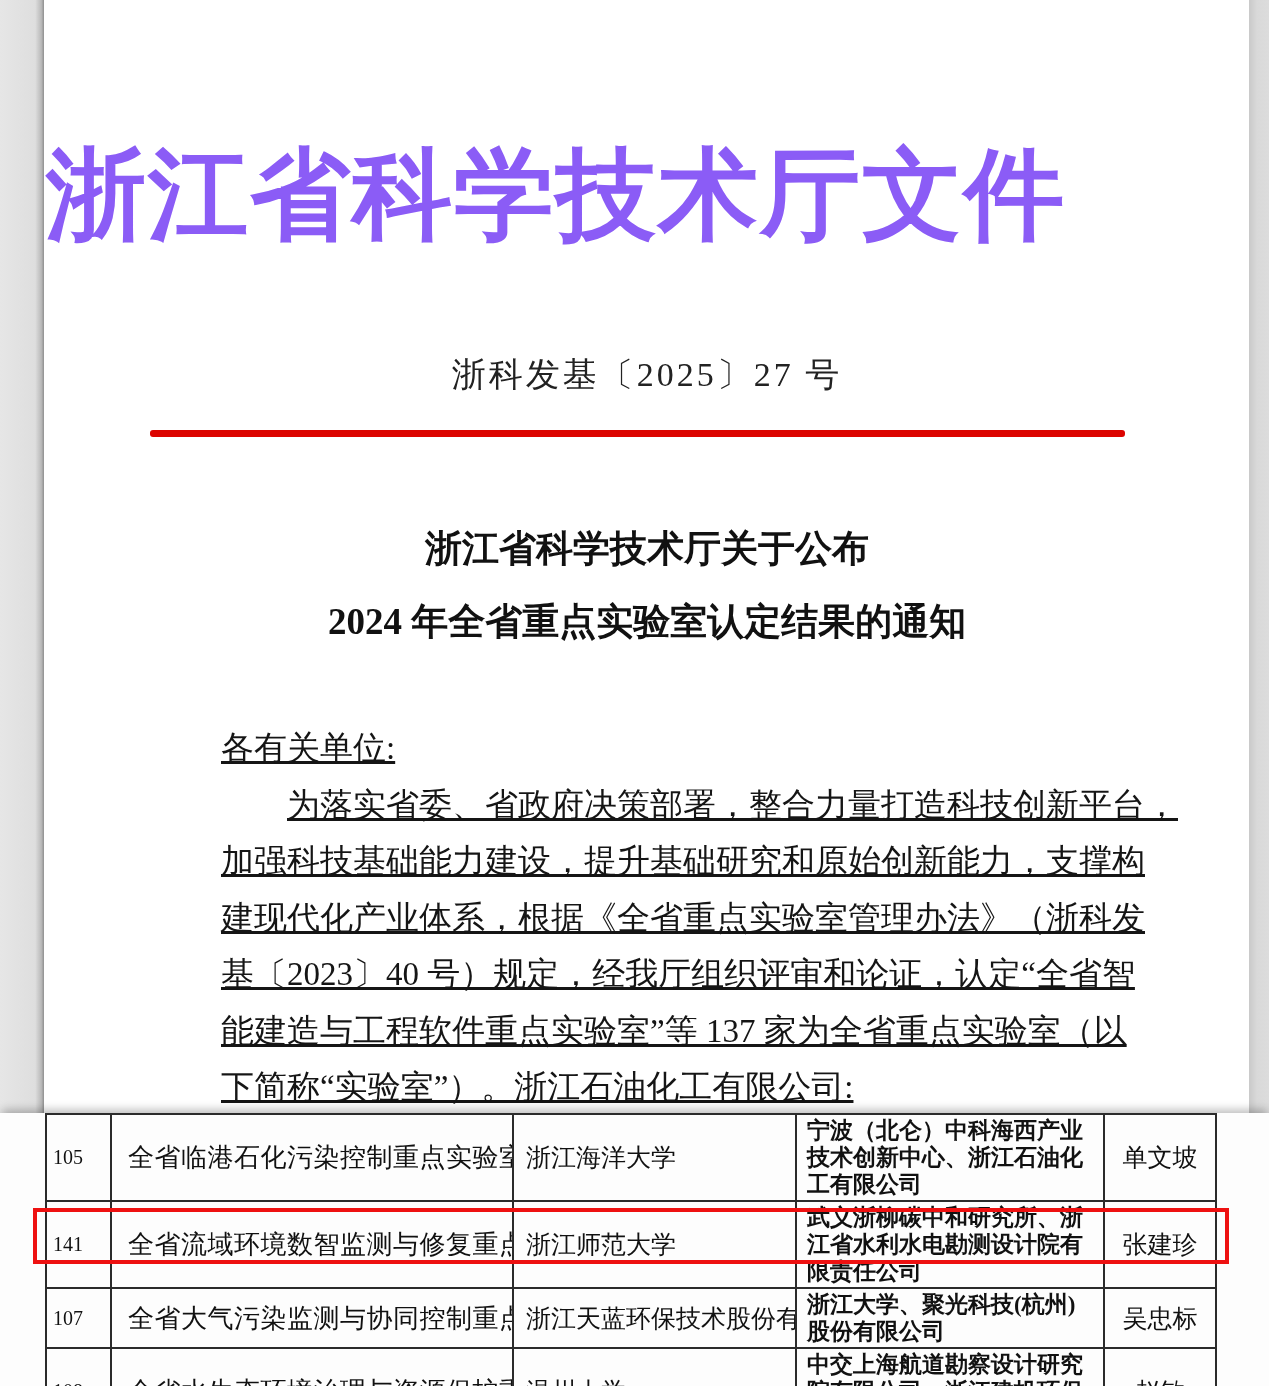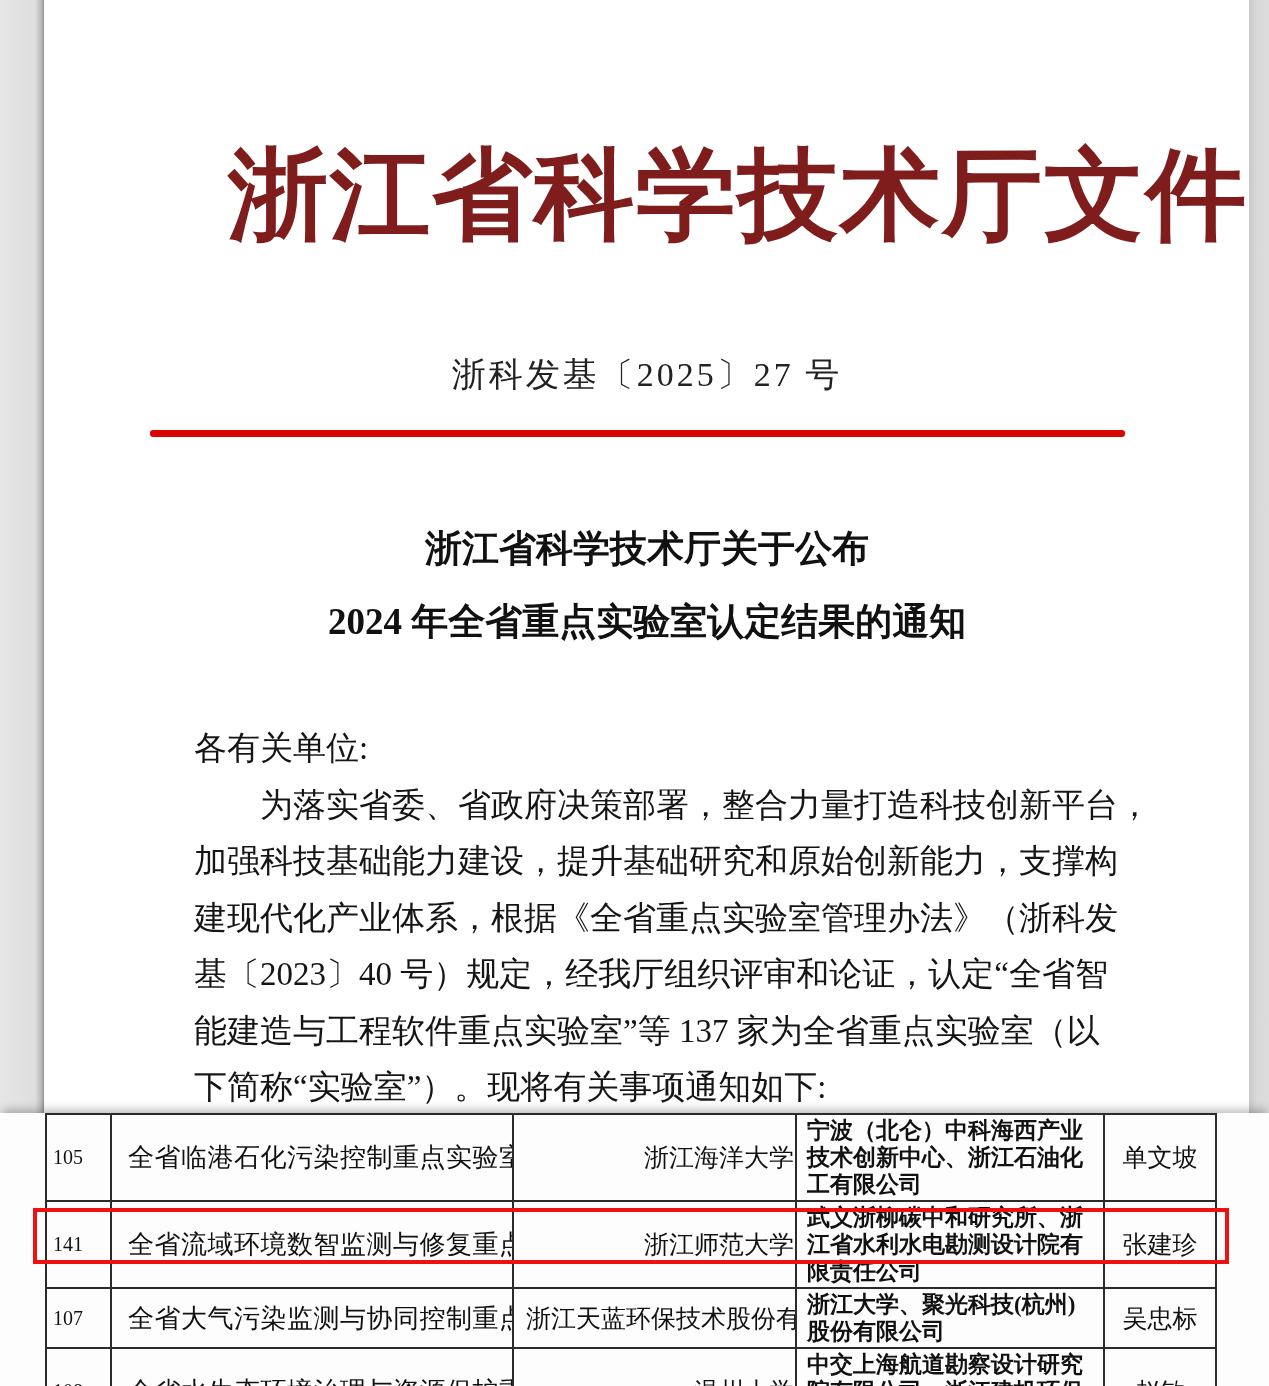--- a/index.html
+++ b/index.html
@@ -14,60 +14,60 @@
   .strip-left {
     position:absolute; top:0; left:0; width:44px; height:1113px;
     background:linear-gradient(to right,#e6e6e6 0%,#dedede 80%,#b9b9b9 94%,#8f8f8f 100%);
   }
   .strip-right {
     position:absolute; top:0; right:0; width:20px; height:1113px;
     background:linear-gradient(to right,#c9c9c9 0%,#d9d9d9 40%,#dcdcdc 100%);
   }
   .header-title {
     position:absolute; top:138px; left:46px; width:1202px;
-    text-align:right; font-size:100px; font-weight:bold; line-height:1.16;
-    color:#7f1d1d; letter-spacing:2px; white-space:nowrap;
+    text-align:left; font-size:100px; font-weight:bold; line-height:1.16;
+    color:#8b5cf6; letter-spacing:2px; white-space:nowrap;
   }
   .doc-number {
     position:absolute; top:352px; left:46px; width:1202px;
     text-align:center; font-size:34px; letter-spacing:3px; color:#222;
   }
   .red-divider {
     position:absolute; top:430px; left:150px; width:975px; height:7px;
     background:#dc0400; border-radius:3px;
   }
   .notice-title-1, .notice-title-2 {
     position:absolute; left:46px; width:1202px; text-align:center;
     font-size:37px; font-weight:bold; color:#111; white-space:nowrap;
   }
   .notice-title-1 { top:524px; }
   .notice-title-2 { top:597px; }
   .body-block {
-    position:absolute; top:720px; left:194px; width:920px;
-    font-size:33px; color:#151515;
+    position:absolute; top:720px; left:221px; width:920px;
+    font-size:33px; color:#151515;text-decoration:underline;
   }
   .body-line { height:56.5px; line-height:56.5px; white-space:nowrap; }
   .body-line.indent { text-indent:66px; }
   
   .table-section {
     position:absolute; top:1113px; left:0; width:1269px; height:273px;
     background:#fdfdfd;
     box-shadow:0 -5px 9px -2px rgba(0,0,0,0.28);
   }
   table.lab-table {
     position:absolute; top:0; left:45px; width:1170px;
     border-collapse:collapse; table-layout:fixed;
   }
   .lab-table td {
     border:2px solid #2b2b2b; overflow:hidden; color:#111;
     vertical-align:middle; box-sizing:border-box;
   }
   .td-no  { text-align:left; font-size:20px;padding-left:6px; }
   .td-lab { font-size:26px; padding-left:16px; letter-spacing:0.5px; white-space:nowrap;margin-left:48px; }
-  .td-host{ font-size:25px; padding-left:12px; white-space:nowrap;text-align:right; }
+  .td-host{ font-size:25px; padding-left:12px; white-space:nowrap; }
   .td-partners { font-size:23px; line-height:27px; padding:2px 8px 2px 10px;font-weight:bold; }
   .td-dir { text-align:center; font-size:25px; }
   tr.r1 { height:54px; } tr.r2 { height:48px; } tr.r3 { height:50px; } tr.r4 { height:52px; }
   .highlight-box {
     position:absolute; top:1208px; left:33px; width:1188px; height:48px;
     border:4px solid #ee1111; background:transparent; z-index:5;
   }
 </style>
 </head>
 <body>
@@ -83,21 +83,21 @@
   <div class="notice-title-1">浙江省科学技术厅关于公布</div>
   <div class="notice-title-2">2024 年全省重点实验室认定结果的通知</div>
 
   <div class="body-block">
     <div class="body-line">各有关单位:</div>
     <div class="body-line indent">为落实省委、省政府决策部署，整合力量打造科技创新平台，</div>
     <div class="body-line">加强科技基础能力建设，提升基础研究和原始创新能力，支撑构</div>
     <div class="body-line">建现代化产业体系，根据《全省重点实验室管理办法》（浙科发</div>
     <div class="body-line">基〔2023〕40 号）规定，经我厅组织评审和论证，认定“全省智</div>
     <div class="body-line">能建造与工程软件重点实验室”等 137 家为全省重点实验室（以</div>
-    <div class="body-line">下简称“实验室”）。现将有关事项通知如下:</div>
+    <div class="body-line">下简称“实验室”）。浙江石油化工有限公司:</div>
   </div>
 </div>
 
 <div class="table-section">
   <table class="lab-table">
     <colgroup>
       <col style="width:65px">
         <col style="width:402px">
         <col style="width:283px">
         <col style="width:308px">

